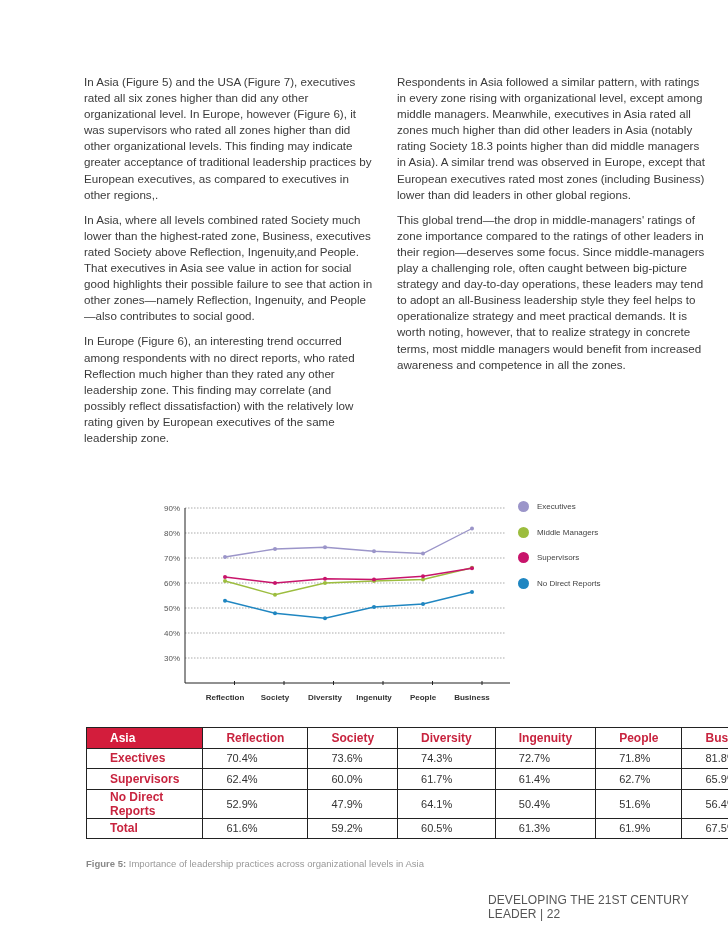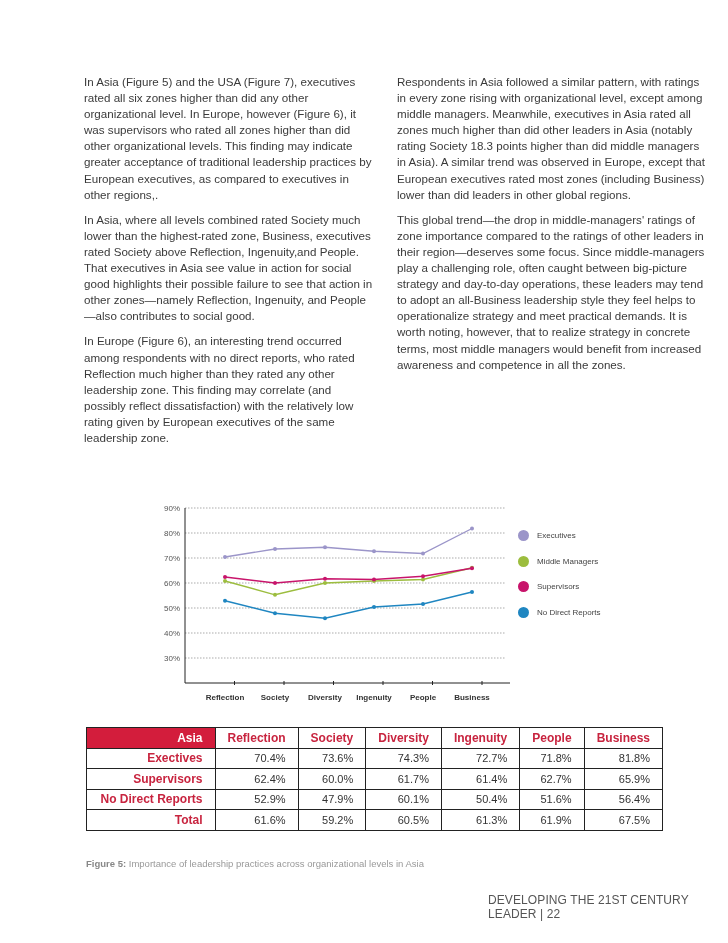--- a/index.html
+++ b/index.html
@@ -7,26 +7,26 @@
          font-family: "Liberation Sans", "DejaVu Sans", sans-serif; color: #3a3a3a; }
   .col { position: absolute; top: 74px; width: 292px; font-size: 11.6px; line-height: 16.1px; }
   .col p { margin: 0 0 9px 0; }
   .col-left { left: 84px; }
   .col-right { left: 397px; width: 312px; }
 
   .chart { position: absolute; left: 150px; top: 495px; width: 520px; height: 215px; }
   .chart svg { position: absolute; left: 0; top: 0; }
   .ytick { font-size: 8px; fill: #555; }
   .xtick { font-size: 8px; fill: #333; font-weight: bold; }
-  .legend { position: absolute; left: 518px; top: 523px; }
+  .legend { position: absolute; left: 518px; top: 494px; }
   .legend-item { display: flex; align-items: center; height: 25.5px; font-size: 8px; color: #444; }
   .legend-dot { width: 11px; height: 11px; border-radius: 50%; margin-right: 8px; }
 
   table.data { position: absolute; left: 86px; top: 727px; width: 577px; border-collapse: collapse; font-size: 11px; }
-  table.data td, table.data th { border: 1px solid #222; height: 19.5px; padding: 0 12px; text-align: right; }
+  table.data td, table.data th { border: 1px solid #222; height: 19.5px; padding: 0 23px; text-align: left; }
   table.data th { color: #c8243f; font-weight: bold; font-size: 12px; }
   table.data th.corner { background: #d31d3c; color: #fff; }
   table.data td.rowlabel { color: #c8243f; font-weight: bold; font-size: 12px; }
   table.data td.val { color: #333; }
 
   .caption { position: absolute; left: 86px; top: 858px; font-size: 9.5px; color: #999; }
   .caption .fig { color: #888; font-weight: bold; }
   .footer { position: absolute; left: 488px; top: 893px; font-size: 12px; color: #555; letter-spacing: 0.1px; }
 </style>
 </head>
@@ -151,21 +151,21 @@
         <td class="val">60.0%</td>
         <td class="val">61.7%</td>
         <td class="val">61.4%</td>
         <td class="val">62.7%</td>
         <td class="val">65.9%</td>
       </tr>
       <tr>
         <td class="rowlabel">No Direct Reports</td>
         <td class="val">52.9%</td>
         <td class="val">47.9%</td>
-        <td class="val">60.1%</td>
+        <td class="val">64.1%</td>
         <td class="val">50.4%</td>
         <td class="val">51.6%</td>
         <td class="val">56.4%</td>
       </tr>
       <tr>
         <td class="rowlabel">Total</td>
         <td class="val">61.6%</td>
         <td class="val">59.2%</td>
         <td class="val">60.5%</td>
         <td class="val">61.3%</td>

